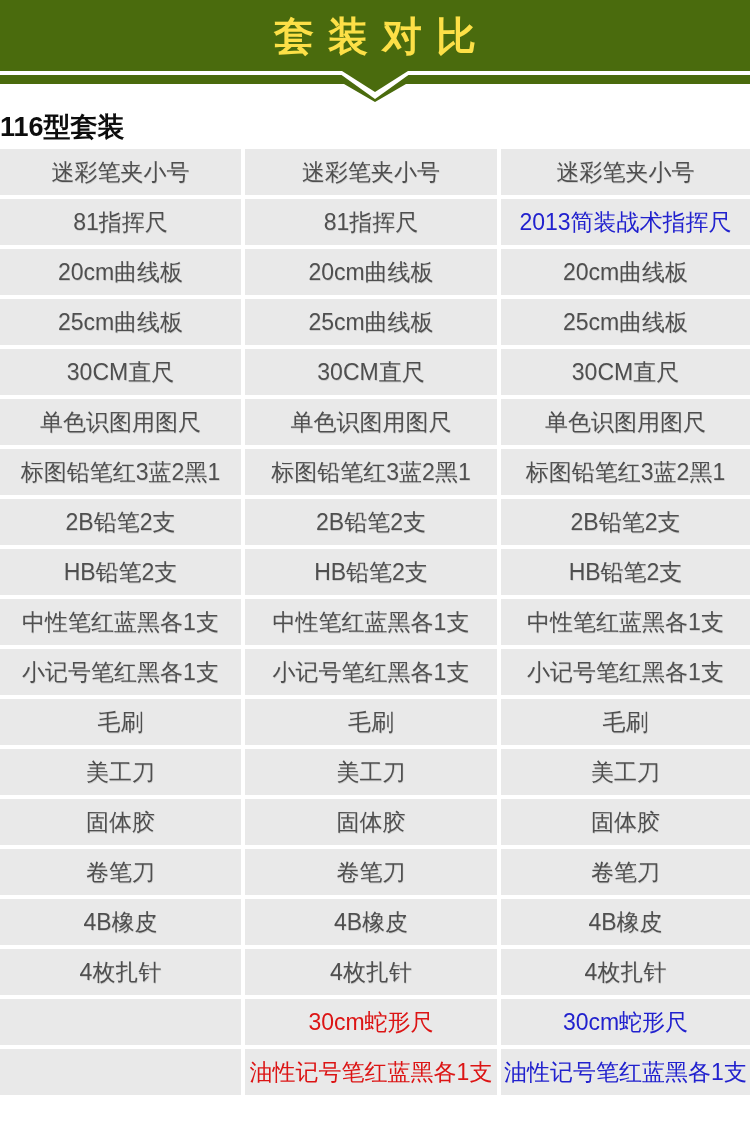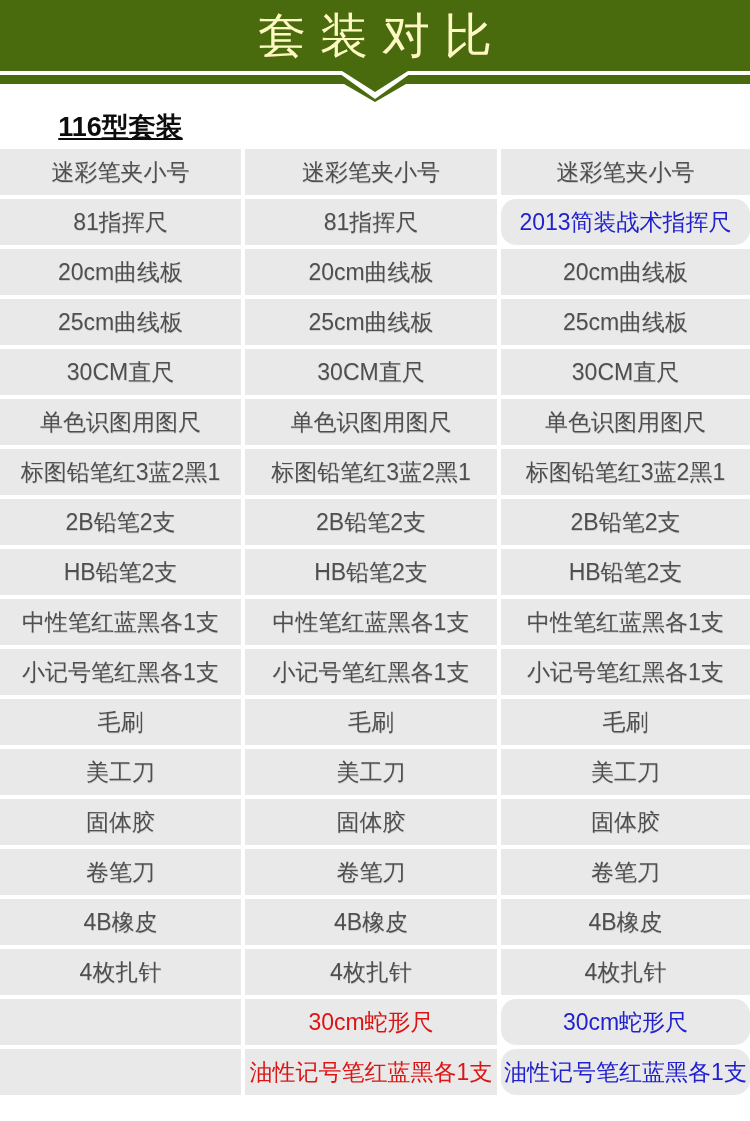--- a/index.html
+++ b/index.html
@@ -16,59 +16,57 @@
     width:750px;height:1121px;
     font-family:"Liberation Sans","DejaVu Sans",sans-serif;
     overflow:hidden;
   }
   .banner{
     width:750px;height:71px;
     background:var(--green);
     display:flex;align-items:center;justify-content:center;
   }
   .banner h1{
-    color:#fef9c3;
-    font-size:48px;
-    font-weight:400;
+    color:#fde047;
+    font-size:40px;
+    font-weight:700;
     letter-spacing:14px;
     padding-left:14px;
     line-height:1;
   }
   .divider{display:block;width:750px;height:33px;}
   .col-header-row{
     width:750px;height:45px;
     display:grid;
     grid-template-columns:241px 252px 249px;
     column-gap:4px;
     align-items:center;
   }
   .col-header{
-    text-align:center;
     font-size:27px;
     font-weight:700;
     color:var(--header-text);
-    text-decoration:underline;
   }
   .grid{
     width:662px;
     display:grid;
     grid-template-columns:241px 252px 249px;
     column-gap:4px;
     row-gap:4px;
     grid-auto-rows:46px;
   }
   .cell{
     background:var(--cell-bg);
     display:flex;align-items:center;justify-content:center;
     font-size:23px;
     color:var(--cell-text);
     white-space:nowrap;
     text-shadow:0.5px 0.5px 0 rgba(0,0,0,0.12);
   }
-  .cell.c-blue{color:var(--blue);text-shadow:none;border-radius:15px;}
+  .cell.c-blue{color:var(--blue);text-shadow:none;}
   .cell.c-red{color:var(--red);text-shadow:none;}
 </style>
 </head>
 <body>
 
 <div class="banner">
   <h1>套装对比</h1>
 </div>
 
 <svg class="divider" viewBox="0 0 750 33" xmlns="http://www.w3.org/2000/svg" aria-hidden="true">

